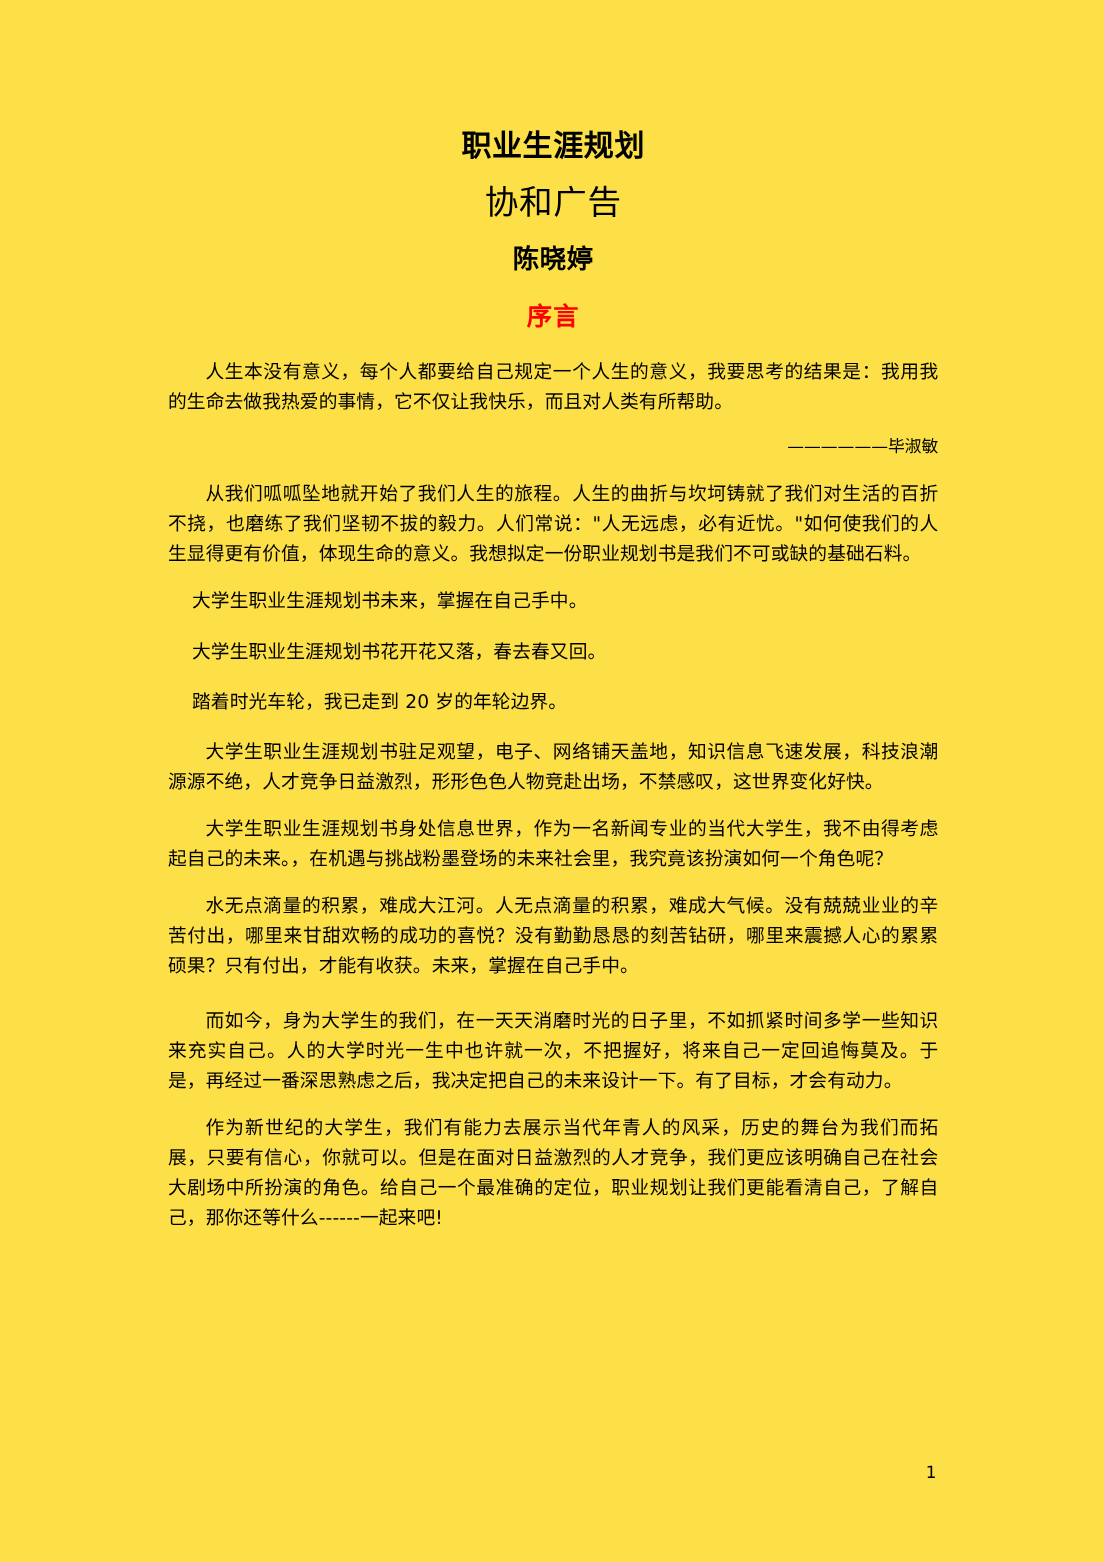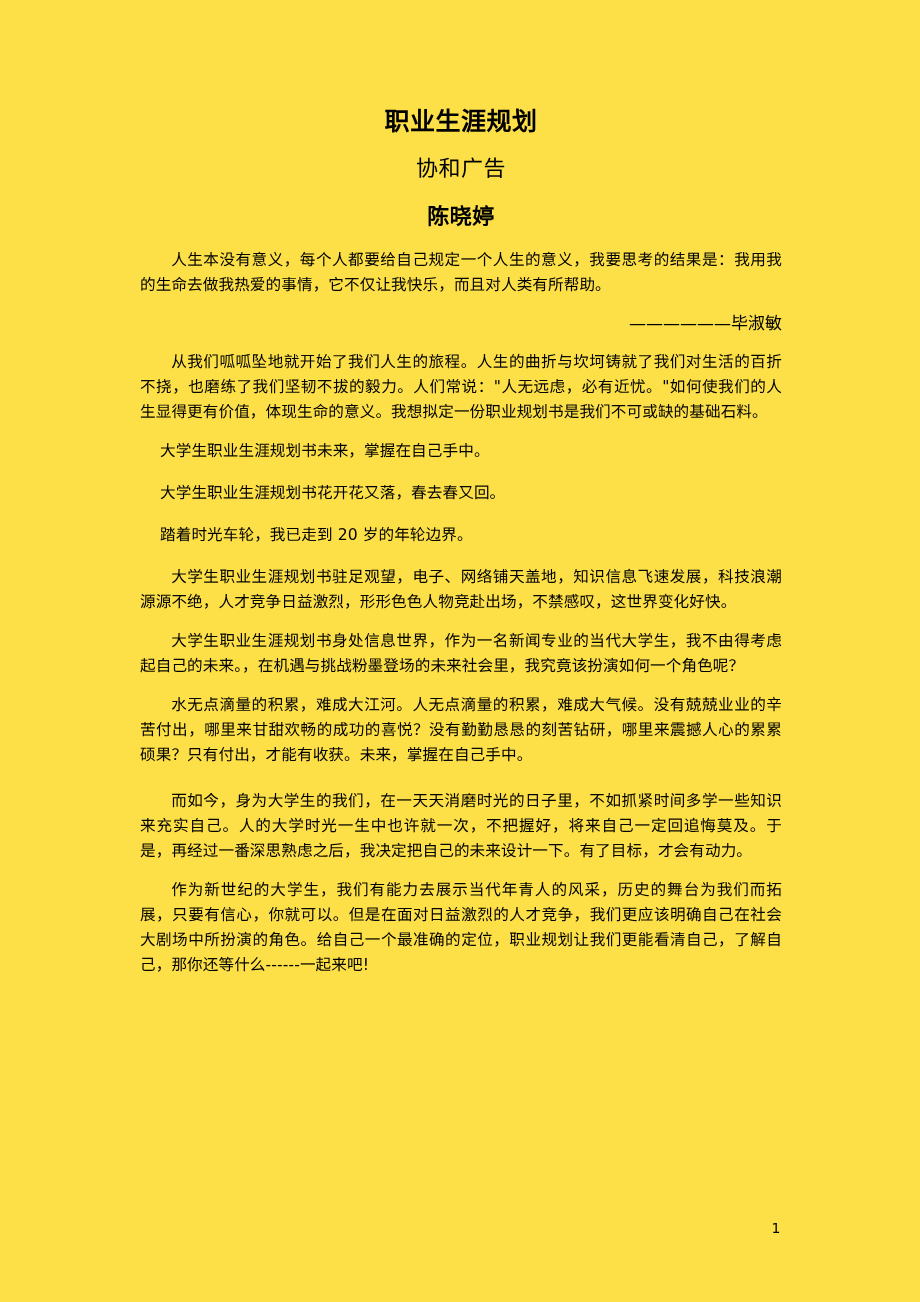--- a/index.html
+++ b/index.html
@@ -40,21 +40,21 @@
     text-align: center;
     font-size: 25px;
     line-height: 36px;
     font-weight: bold;
     letter-spacing: 0.5px;
     margin: 0 0 12px 0;
   }
 
   .doc-subtitle {
     text-align: center;
-    font-size: 22px;
+    font-size: 28px;
     line-height: 34px;
     font-weight: normal;
     letter-spacing: 0.5px;
     margin: 0 0 14px 0;
   }
 
   .doc-author {
     text-align: center;
     font-size: 22px;
     line-height: 34px;
@@ -85,21 +85,21 @@
   .para.indent {
     text-indent: 2em;
   }
 
   .para.tight {
     margin-bottom: 7px;
     margin-left: 20px;
   }
 
   .attribution {
-    font-size: 17px;
+    font-size: 14px;
     line-height: 25px;
     text-align: right;
     margin: 13px 0 14px 0;
     white-space: nowrap;
   }
 
   .gap-sm { height: 7px; }
   .gap-md { height: 10px; }
 
   .page-number {
@@ -121,20 +121,21 @@
 <div class="page">
 
   <div class="content">
 
     <h1 class="doc-title">职业生涯规划</h1>
 
     <div class="doc-subtitle">协和广告</div>
 
     <div class="doc-author">陈晓婷</div>
 
+    <h2 class="section-heading">序言</h2>
 
     <p class="para indent">人生本没有意义，每个人都要给自己规定一个人生的意义，我要思考的结果是：我用我的生命去做我热爱的事情，它不仅让我快乐，而且对人类有所帮助。</p>
 
     <div class="attribution">——————毕淑敏</div>
 
     <p class="para indent">从我们呱呱坠地就开始了我们人生的旅程。人生的曲折与坎坷铸就了我们对生活的百折不挠，也磨练了我们坚韧不拔的毅力。人们常说："人无远虑，必有近忧。"如何使我们的人生显得更有价值，体现生命的意义。我想拟定一份职业规划书是我们不可或缺的基础石料。</p>
 
     <div class="gap-sm"></div>
 
     <p class="para tight">大学生职业生涯规划书未来，掌握在自己手中。</p>

